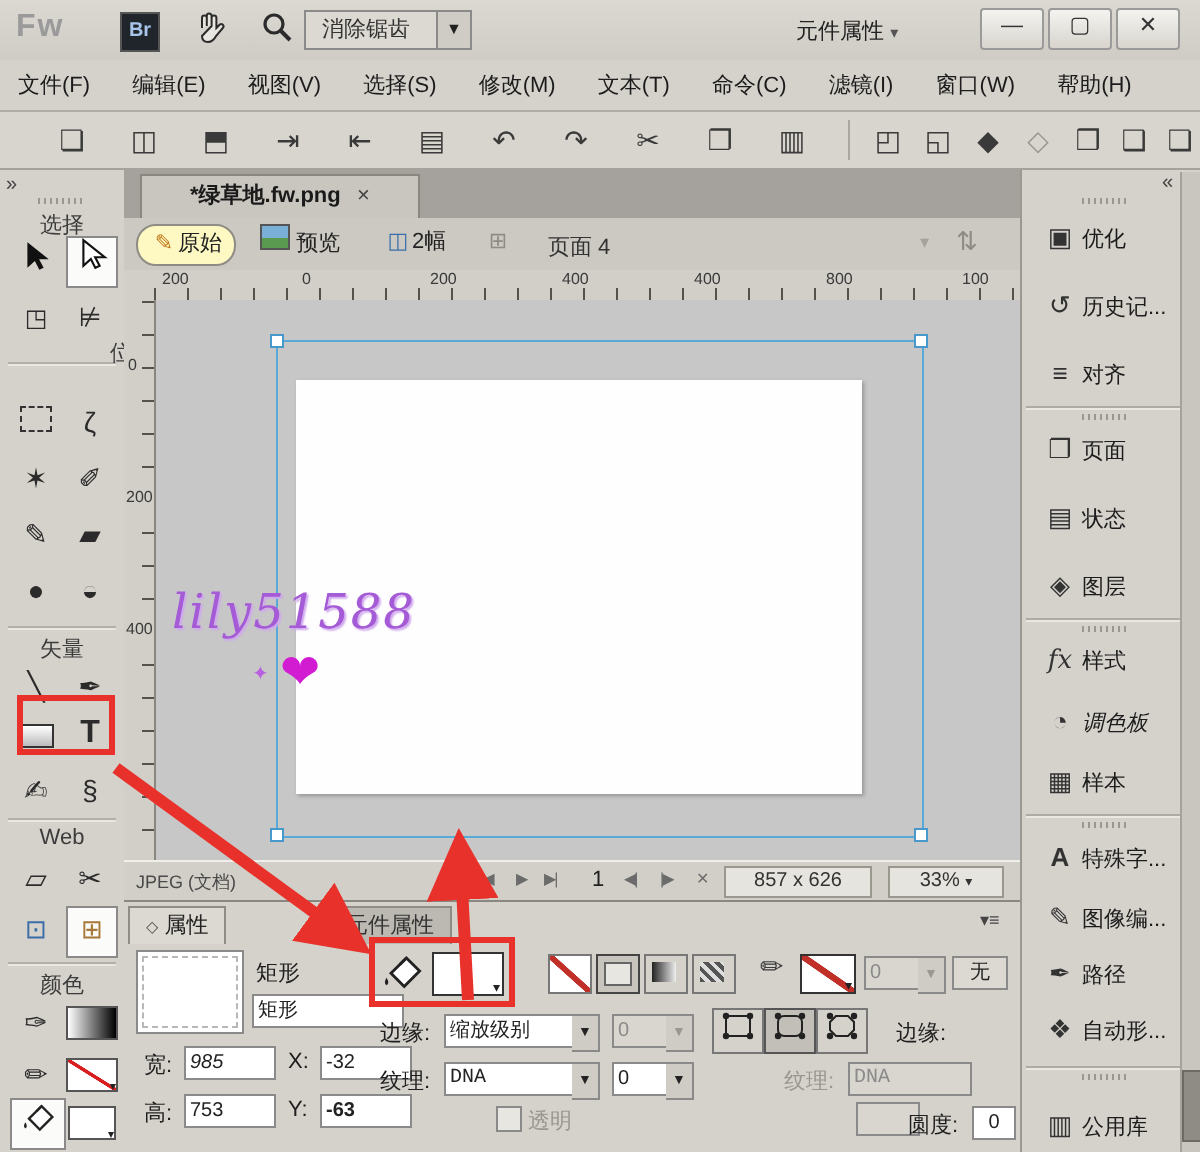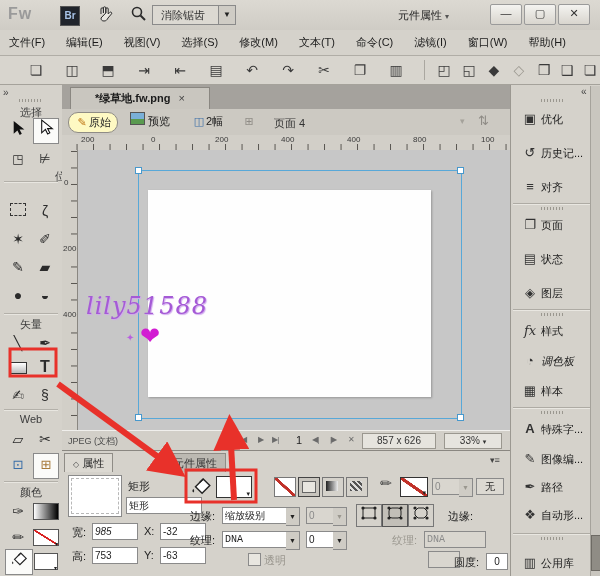--- a/index.html
+++ b/index.html
@@ -289,21 +289,21 @@
   <div class="abs" style="left:6px;top:24px;width:52px;height:40px;background:#fff;border:1px solid #8a8a8a;outline:1px dashed #b8b8b8;outline-offset:-4px;"></div>
   <span class="abs plabel" style="left:66px;top:28px;">矩形</span>
   <div class="abs field" style="left:64px;top:46px;width:70px;">矩形</div>
   <span class="abs plabel" style="left:10px;top:74px;">宽:</span>
   <div class="abs field" style="left:30px;top:72px;width:40px;font-style:italic;">985</div>
   <span class="abs plabel" style="left:82px;top:74px;">X:</span>
   <div class="abs field" style="left:98px;top:72px;width:40px;">-32</div>
   <span class="abs plabel" style="left:10px;top:98px;">高:</span>
   <div class="abs field" style="left:30px;top:96px;width:40px;">753</div>
   <span class="abs plabel" style="left:82px;top:98px;">Y:</span>
-  <div class="abs field" style="left:98px;top:96px;width:40px;">-63</div>
+  <div class="abs field" style="left:98px;top:96px;width:40px;font-weight:bold;">-63</div>
 
   <span class="abs" style="left:128px;top:24px;">
     <svg width="22" height="20" viewBox="0 0 20 17">
         <path d="M5 10 L12 3 L18 9 L11 16 Z" fill="#fff" stroke="#222" stroke-width="1.3"></path>
         <path d="M12 3 L9 6" stroke="#222" stroke-width="1.3" fill="none"></path>
         <path d="M3 12 q-1.6 2.4 0 3.4 q1.6-1 0-3.4" fill="#222"></path>
       </svg>
   </span>
   <div class="abs" style="left:154px;top:25px;width:34px;height:20px;background:#fff;border:1px solid #333;">
     <span class="abs" style="right:1px;bottom:-1px;font-size:7px;">▾</span>

